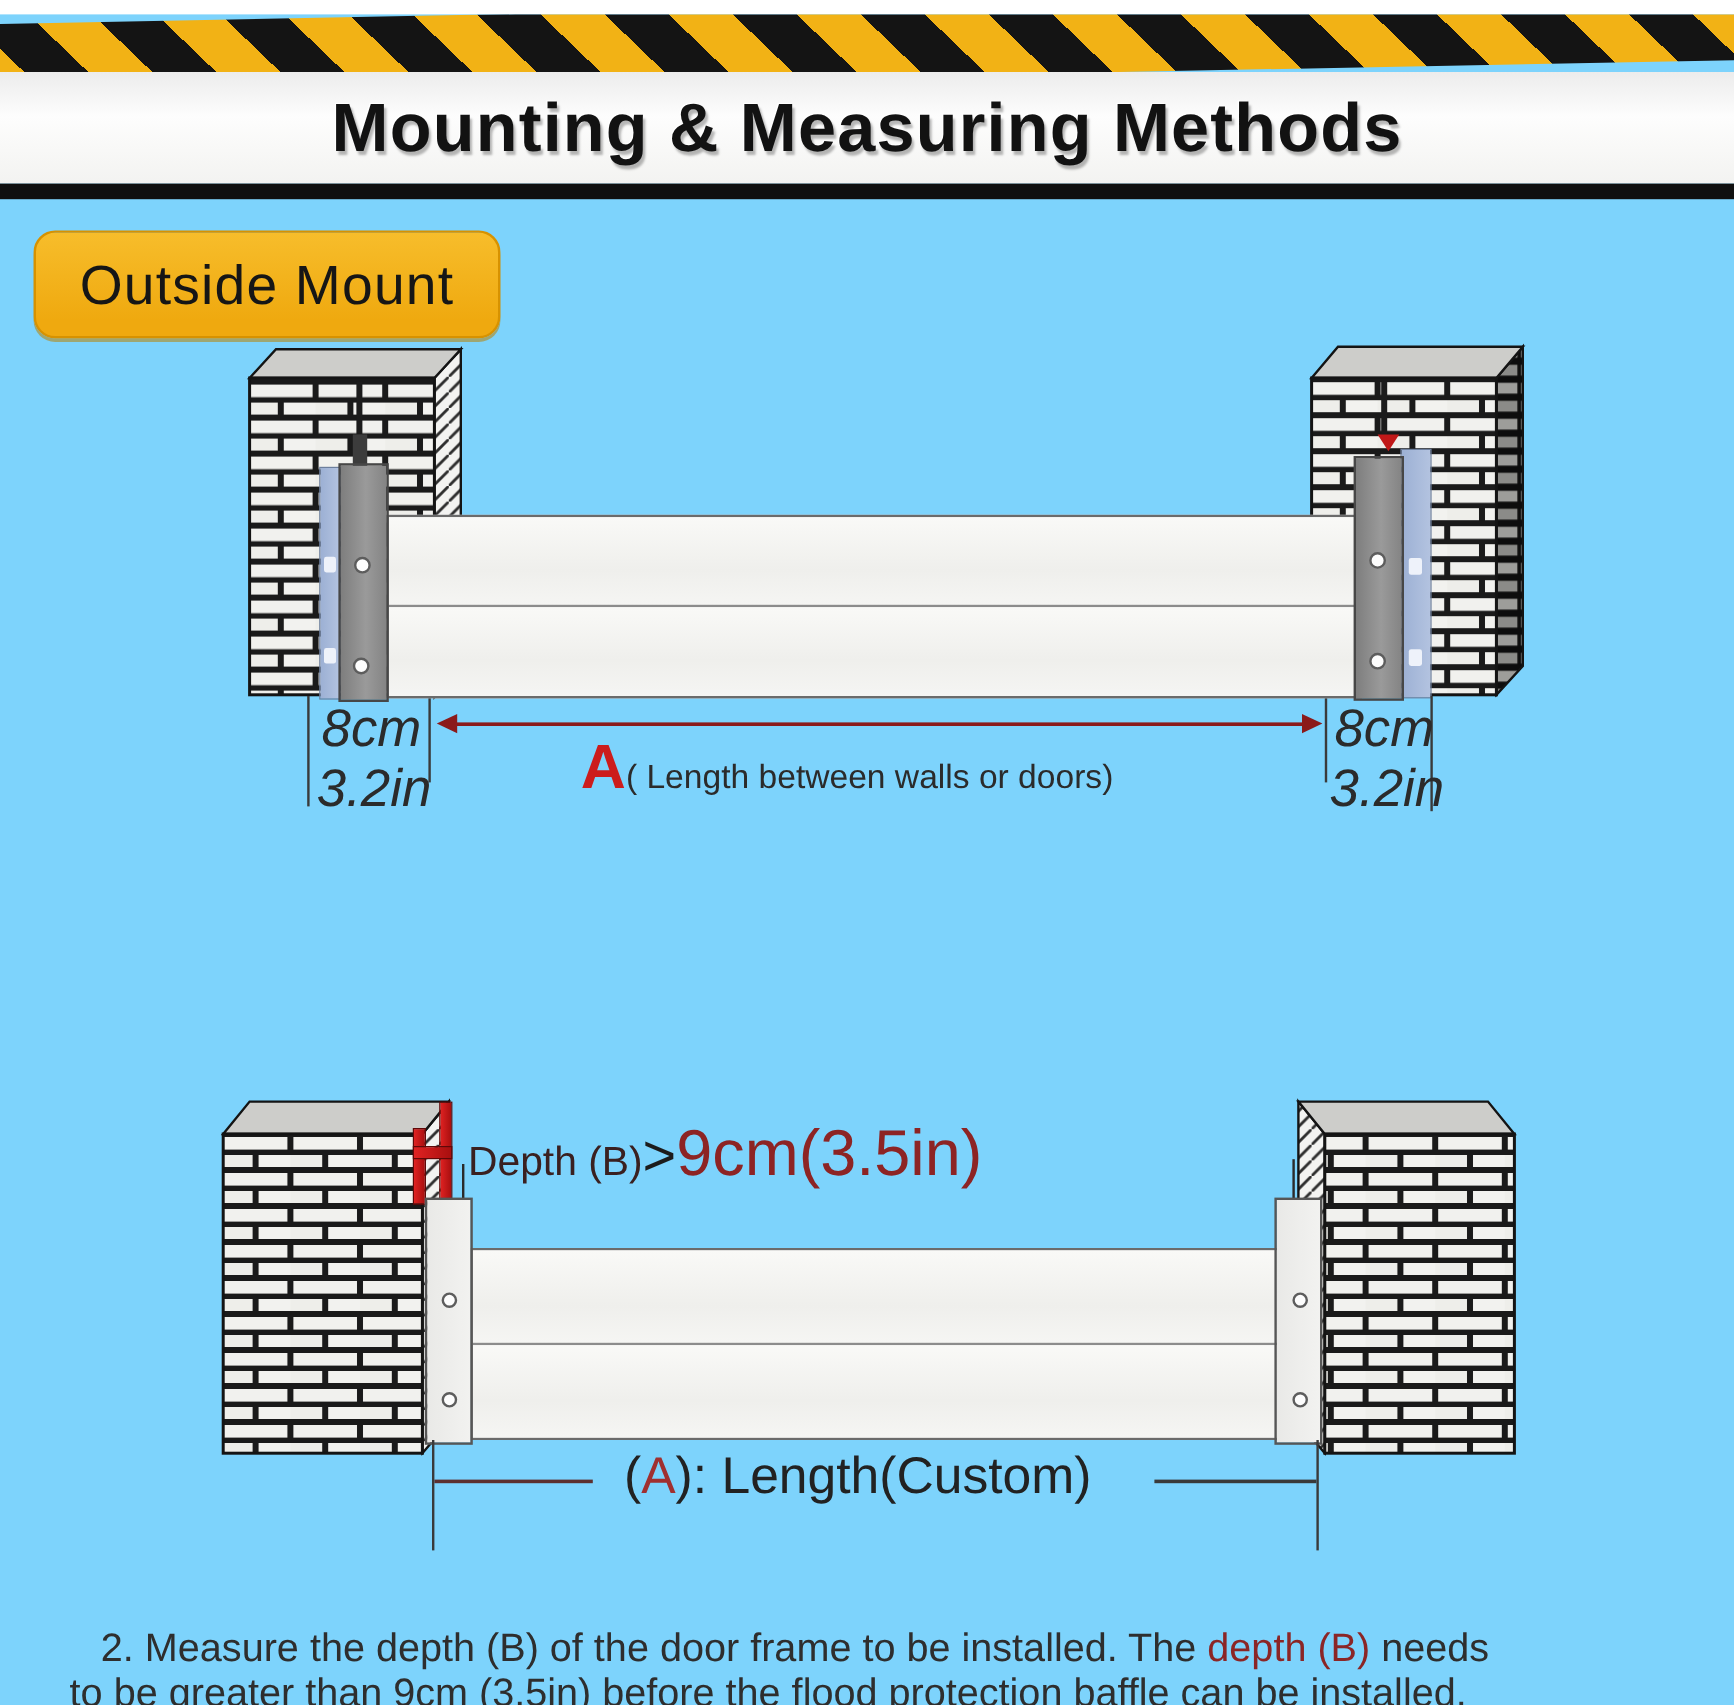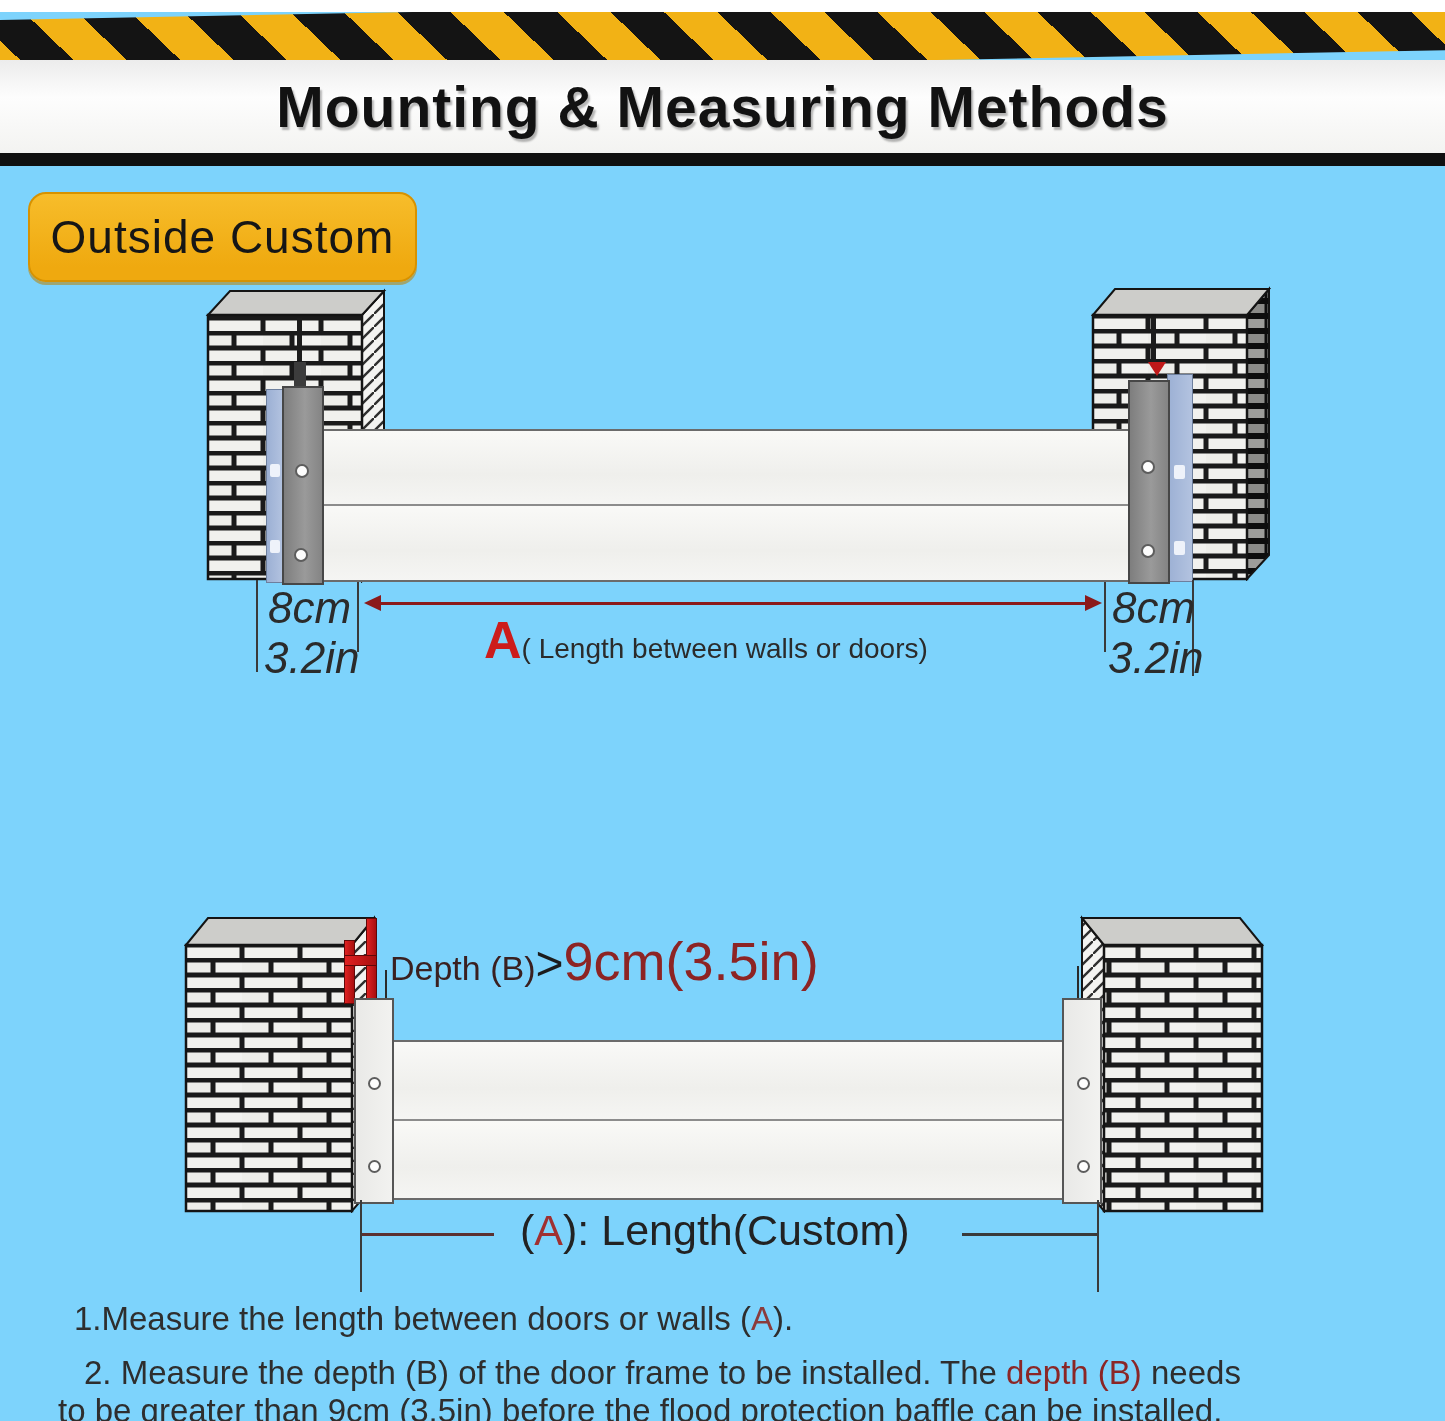--- a/index.html
+++ b/index.html
@@ -83,21 +83,21 @@
 
 <div id="page">
 
   <div class="abs hazard"></div>
   <div class="abs titleband">
     <div class="pagetitle nowrap">Mounting &amp; Measuring Methods</div>
   </div>
   <div class="abs blackbar"></div>
 
   <div class="abs badge" style="left:28px;top:180px;">
-    <span>Outside Custom</span>
+    <span>Outside Mount</span>
   </div>
 
   <svg class="abs" style="left:205px;top:276px;" width="182" height="295" viewBox="0 0 182 295">
     <polygon points="157,27 179,3 179,269 157,293" fill="url(#hatch)" stroke="#141414" stroke-width="2"></polygon>
     <polygon points="3,27 25,3 179,3 157,27" fill="#cdcdca" stroke="#141414" stroke-width="2"></polygon>
     <rect x="3" y="27" width="154" height="264" fill="url(#brick)" stroke="#141414" stroke-width="2.5"></rect>
   </svg>
 
   <svg class="abs" style="left:1090px;top:274px;" width="182" height="295" viewBox="0 0 182 295">
     <polygon points="157,29 179,3 179,269 157,293" fill="url(#sidedark)" stroke="#141414" stroke-width="2"></polygon>
@@ -198,23 +198,20 @@
   <div class="abs vline" style="left:1097px;top:1188px;height:92px;"></div>
   <div class="abs" style="left:362px;top:1221px;width:132px;height:3px;background:#5c3030;"></div>
   <div class="abs" style="left:962px;top:1221px;width:135px;height:3px;background:#3a3a3a;"></div>
 
   <div class="abs lenlabel nowrap" style="left:520px;top:1194px;">
     <span>(</span>
       <span class="lenA">A</span>
       <span>): Length(Custom)</span>
   </div>
 
-  <div class="abs step nowrap" style="left:74px;top:1288px;">
-    <span>1.Measure the length between doors or walls (</span><span class="accentA">A</span><span>).</span>
-  </div>
   <div class="abs step nowrap" style="left:84px;top:1342px;">
     <span>2. Measure the depth (B) of the door frame to be installed. The </span><span class="accent">depth (B)</span><span> needs</span>
   </div>
   <div class="abs step nowrap" style="left:58px;top:1380px;">
     <span>to be greater than 9cm (3.5in) before the flood protection baffle can be installed.</span>
   </div>
 
 </div>
 
 </body></html>

